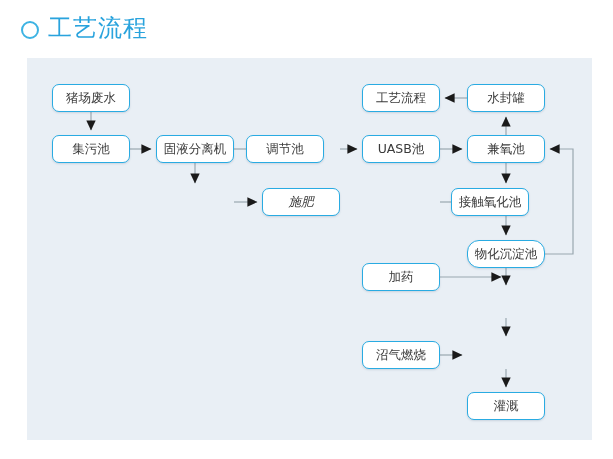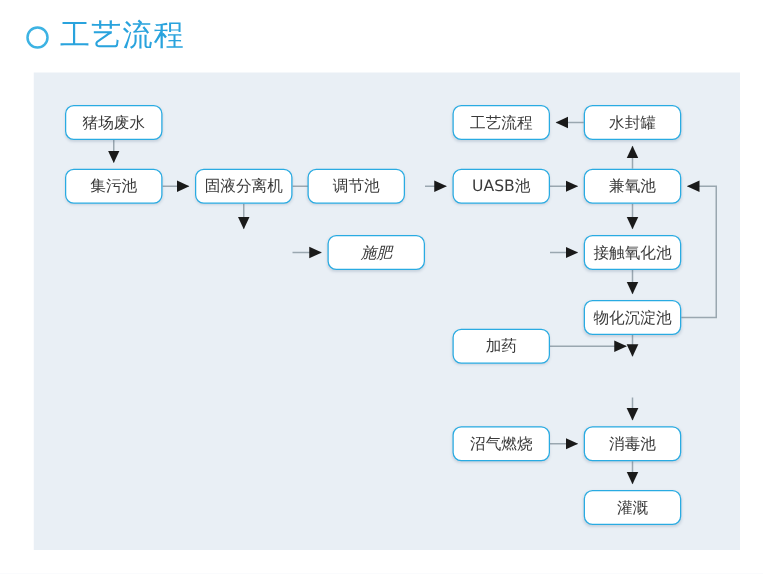--- a/index.html
+++ b/index.html
@@ -164,23 +164,22 @@
 
       <div class="node" style="left:25px;  top:26px;">猪场废水</div>
       <div class="node" style="left:25px;  top:77px;">集污池</div>
       <div class="node" style="left:129px; top:77px;">固液分离机</div>
       <div class="node" style="left:219px; top:77px;">调节池</div>
       <div class="node" style="left:235px; top:130px;font-style:italic;">施肥</div>
       <div class="node" style="left:335px; top:26px;">工艺流程</div>
       <div class="node" style="left:440px; top:26px;">水封罐</div>
       <div class="node" style="left:335px; top:77px;">UASB池</div>
       <div class="node" style="left:440px; top:77px;">兼氧池</div>
-      <div class="node" style="left:440px; top:130px;font-family:Liberation Mono, monospace;">接触氧化池</div>
-      <div class="node" style="left:440px; top:182px;">物化沉淀池</div>
+      <div class="node" style="left:424px; top:130px;font-family:Liberation Mono, monospace;">接触氧化池</div>
+      <div class="node" style="left:440px; top:182px;border-radius:12px;">物化沉淀池</div>
       <div class="node" style="left:335px; top:205px;">加药</div>
       <div class="node" style="left:335px; top:283px;">沼气燃烧</div>
-      <div class="node" style="left:440px; top:283px;">消毒池</div>
       <div class="node" style="left:440px; top:334px;">灌溉</div>
 
     </div>
   </div>
 
 </div>
 
 </body></html>

